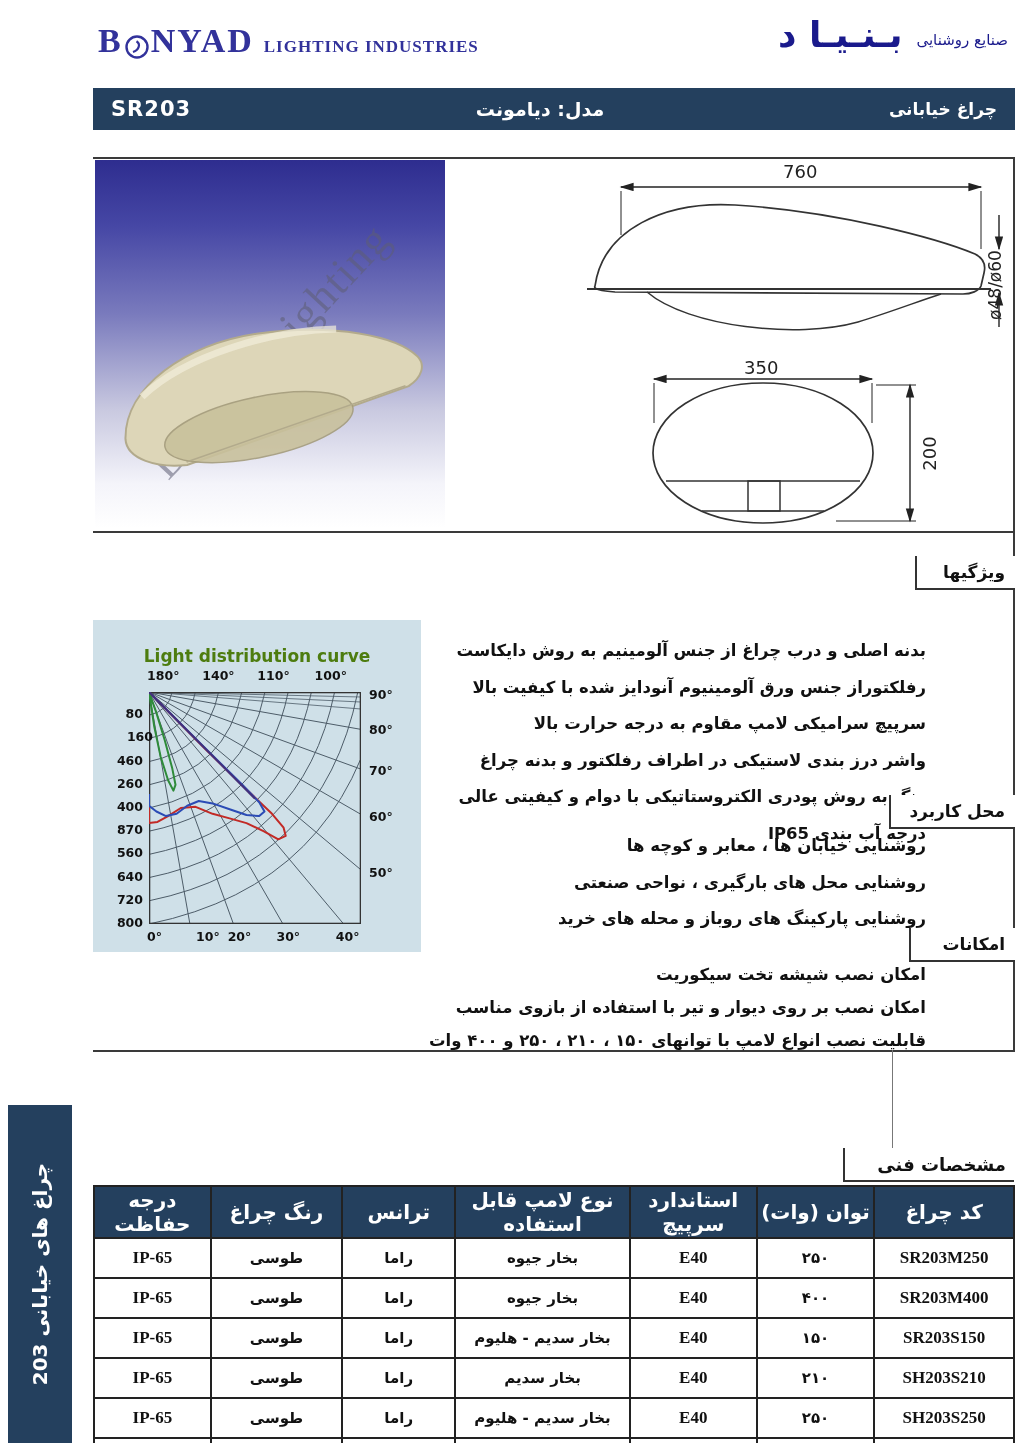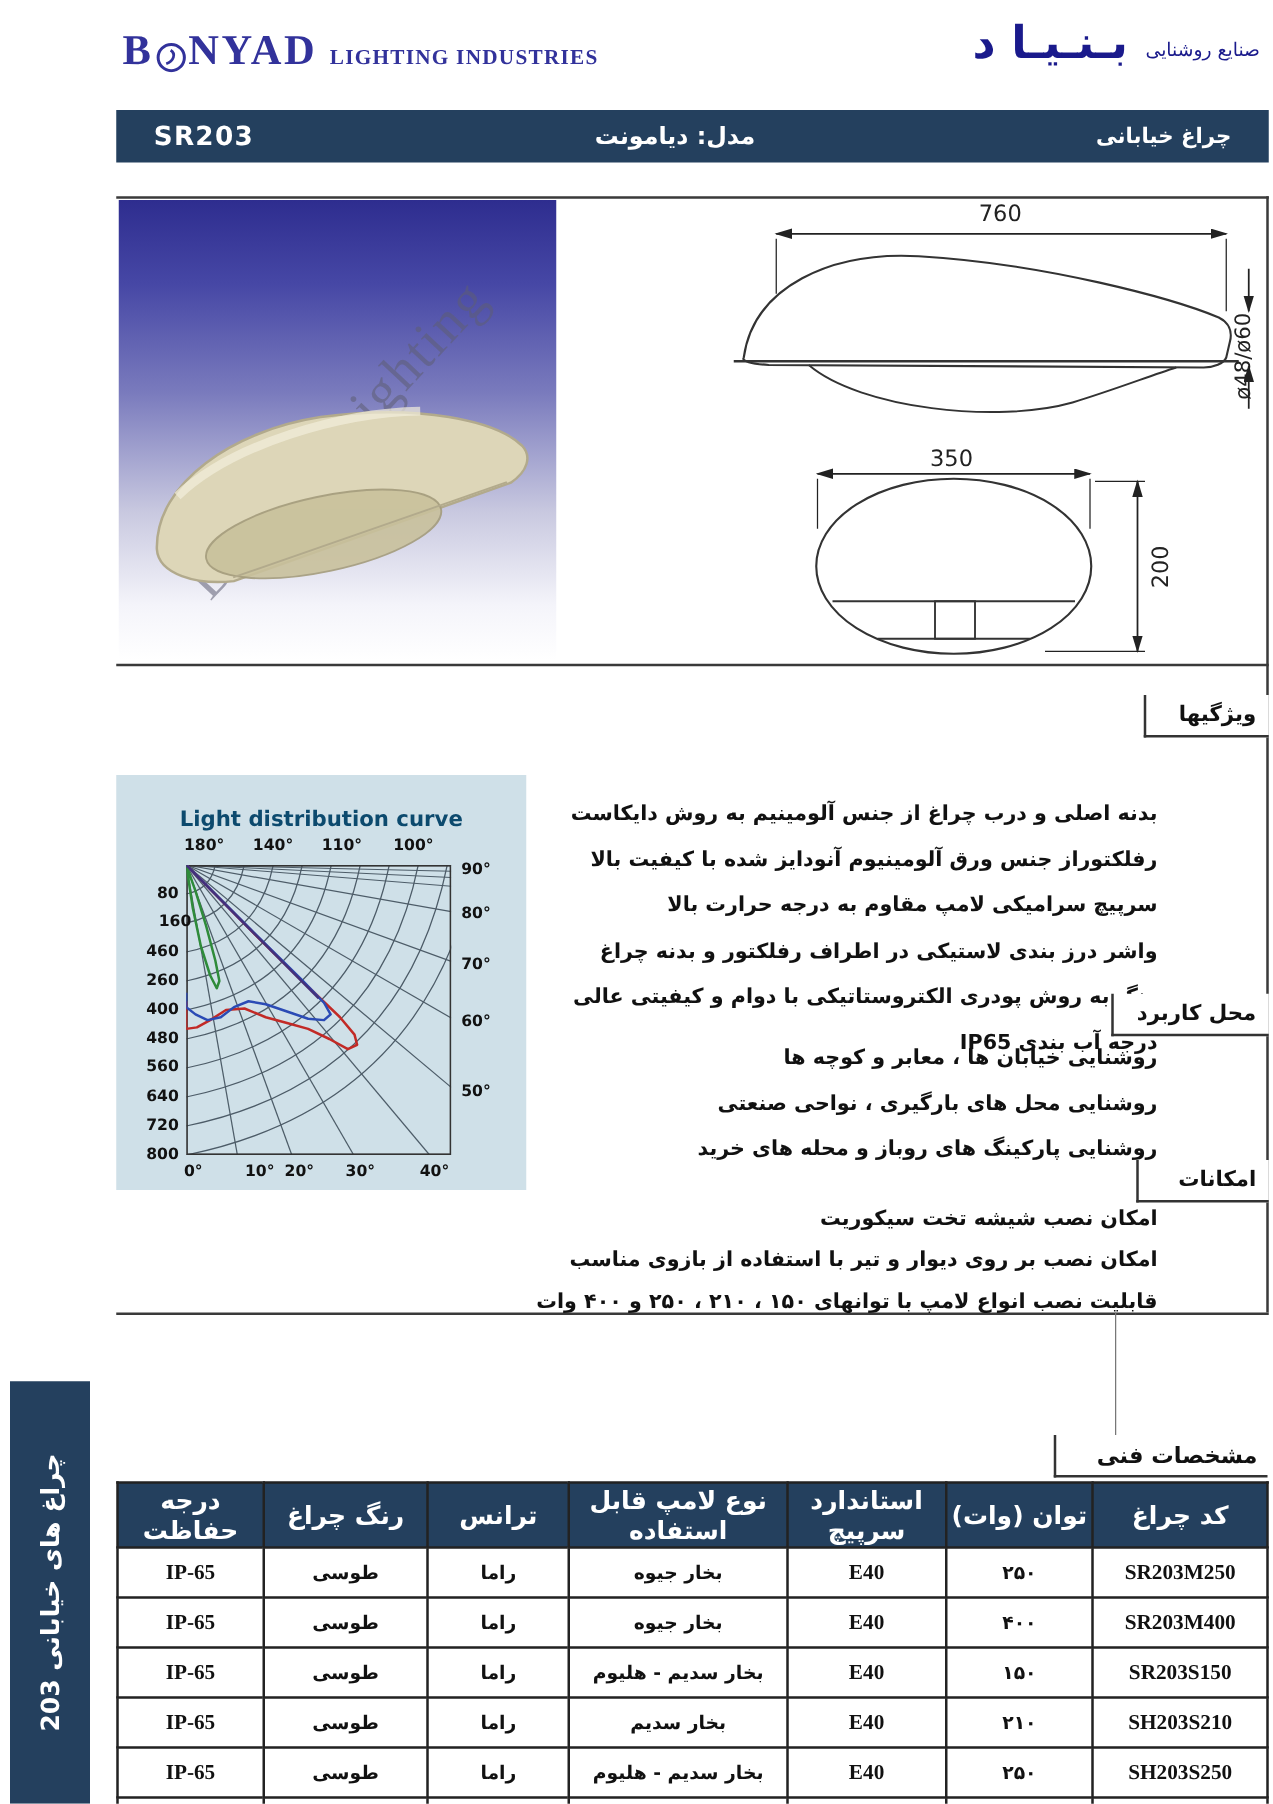--- a/index.html
+++ b/index.html
@@ -13,41 +13,41 @@
   
   .logo-row{position:absolute;left:98px;top:22px;display:flex;align-items:baseline;gap:10px;}
   .logo-main{font-family:"Liberation Serif",serif;font-size:34px;letter-spacing:2px;color:#32329b;font-weight:600;display:flex;align-items:center;}
   .logo-o{display:inline-block;width:26px;height:26px;margin:0 1px;position:relative;top:1px;}
   .logo-sub{font-family:"Liberation Serif",serif;font-size:17px;letter-spacing:1px;color:#32329b;font-weight:600;}
   .brand-fa{position:absolute;right:10px;top:14px;display:flex;flex-direction:row-reverse;align-items:flex-end;gap:14px;direction:rtl;}
   .brand-fa-big{font-size:36px;color:#1a1a8c;font-weight:bold;white-space:nowrap;}
   .brand-fa-small{font-size:15px;color:#1a1a8c;letter-spacing:2px;white-space:nowrap;padding-bottom:6px;}
   
   .title-bar{position:absolute;left:93px;top:88px;width:922px;height:42px;background:#24405e;color:#fff;
-    display:flex;align-items:center;justify-content:space-between;padding:0 30px;box-sizing:border-box;}
+    display:flex;align-items:center;justify-content:space-between;padding:0 18px;box-sizing:border-box;}
   .title-bar .code{font-size:21px;font-weight:bold;letter-spacing:1px;}
   .title-bar .model{font-size:19px;font-weight:bold;direction:rtl;}
   .title-bar .cat{font-size:17px;font-weight:bold;direction:rtl;}
   
   .photo{position:absolute;left:95px;top:160px;width:350px;height:368px;overflow:hidden;
     background:linear-gradient(180deg,#2e2d8f 0%,#4647a5 18%,#7a7bbd 42%,#c9c9e0 68%,#f4f4fa 88%,#ffffff 100%);}
   .watermark{position:absolute;left:50%;top:52%;transform:translate(-50%,-50%) rotate(-47deg);
     font-family:"Liberation Serif",serif;font-size:44px;color:#5e5e74;opacity:.55;white-space:nowrap;letter-spacing:2px;}
   
   .drawing{position:absolute;}
   .dim-label{position:absolute;font-size:16px;color:#222;white-space:nowrap;}
   .dim-label.rot{transform:rotate(-90deg);transform-origin:center;}
   
   .sec-head{position:absolute;border-left:2px solid #333;border-bottom:2px solid #333;
     font-size:17px;font-weight:bold;direction:rtl;text-align:right;padding:6px 10px 6px 18px;background:#fff;}
   .fa-lines{position:absolute;right:92px;direction:rtl;text-align:right;font-size:16.5px;font-weight:bold;white-space:nowrap;}
   .fa-lines div{height:36.5px;line-height:36.5px;}
   
   .chart-panel{position:absolute;left:93px;top:620px;width:328px;height:332px;background:#cfe0e8;}
-  .chart-title{position:absolute;left:0;right:0;top:26px;text-align:center;font-size:17px;font-weight:bold;color:#0c4a6e;}
+  .chart-title{position:absolute;left:0;right:0;top:26px;text-align:center;font-size:17px;font-weight:bold;color:#4d7c0f;}
   .chart-plot{position:absolute;left:56px;top:72px;width:212px;height:232px;}
   .chart-tick{position:absolute;font-size:12.5px;font-weight:bold;color:#111;white-space:nowrap;}
   
   .spec-title-box{position:absolute;left:843px;top:1148px;width:171px;height:34px;
     border-left:2px solid #333;border-bottom:2px solid #333;direction:rtl;text-align:right;
     font-size:18px;font-weight:bold;line-height:34px;padding-right:8px;box-sizing:border-box;}
   table.spec{position:absolute;left:93px;top:1185px;width:922px;border-collapse:collapse;table-layout:fixed;direction:rtl;}
   table.spec th{background:#24405e;color:#fff;font-size:20px;font-weight:bold;height:42px;border:2px solid #222;}
   table.spec td{height:36px;text-align:center;border:2px solid #222;font-size:15px;font-weight:bold;margin-left:38px;}
   table.spec td.latin{font-family:"Liberation Serif",serif;font-size:17px;}
@@ -196,21 +196,21 @@
         <path d="M0.0,0.0 L50.9,51.0 L93.3,92.8 L110.2,110.2 L115.5,119.5 L110.2,124.1 L97.5,123.0 L80.6,117.2 L63.6,111.4 L49.8,109.0 L38.2,113.7 L27.6,121.8 L17.0,124.1 L7.4,119.5 L0.0,113.7 L0.0,102.1" fill="none" stroke="#2b4bb5" stroke-width="2" stroke-linejoin="round"></path>
         <path d="M0.0,0.0 L5.3,34.8 L11.7,65.0 L19.1,88.2 L24.4,98.6 L26.5,92.8 L23.3,76.6 L15.9,48.7 L7.4,20.9 L0.0,0.0" fill="none" stroke="#2e8b3a" stroke-width="2" stroke-linejoin="round"></path>
         <path d="M0.0,0.0 L106.0,106.7" fill="none" stroke="#44307a" stroke-width="2" stroke-linejoin="round"></path>
       </svg></div>
   <div id="chart-labels">
       <span class="chart-tick" style="left: 16px; top: 86.2px; width: 34px; text-align: right;">80</span>
       <span class="chart-tick" style="left: 16px; top: 109.4px; width: 34px; text-align: right; margin-left: 10px;">160</span>
       <span class="chart-tick" style="left: 16px; top: 132.6px; width: 34px; text-align: right;">460</span>
       <span class="chart-tick" style="left: 16px; top: 155.8px; width: 34px; text-align: right;">260</span>
       <span class="chart-tick" style="left: 16px; top: 179px; width: 34px; text-align: right;">400</span>
-      <span class="chart-tick" style="left: 16px; top: 202.2px; width: 34px; text-align: right;">480</span>
+      <span class="chart-tick" style="left: 16px; top: 202.2px; width: 34px; text-align: right;">870</span>
       <span class="chart-tick" style="left: 16px; top: 225.4px; width: 34px; text-align: right;">560</span>
       <span class="chart-tick" style="left: 16px; top: 248.6px; width: 34px; text-align: right;">640</span>
       <span class="chart-tick" style="left: 16px; top: 271.8px; width: 34px; text-align: right;">720</span>
       <span class="chart-tick" style="left: 16px; top: 295px; width: 34px; text-align: right;">800</span>
       <span class="chart-tick" style="left: 54.12px; top: 48px;">180°</span>
       <span class="chart-tick" style="left: 109.24px; top: 48px;">140°</span>
       <span class="chart-tick" style="left: 164.36px; top: 48px;">110°</span>
       <span class="chart-tick" style="left: 221.6px; top: 48px;">100°</span>
       <span class="chart-tick" style="left: 276px; top: 67.48px;">90°</span>
       <span class="chart-tick" style="left: 276px; top: 102.28px;">80°</span>

